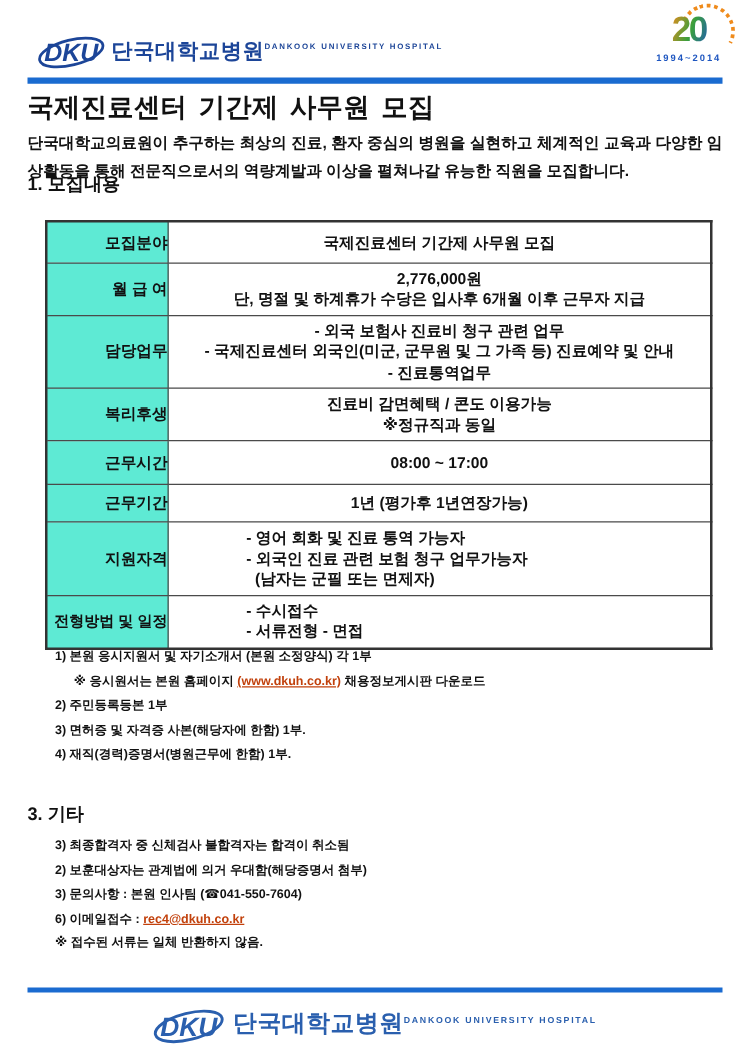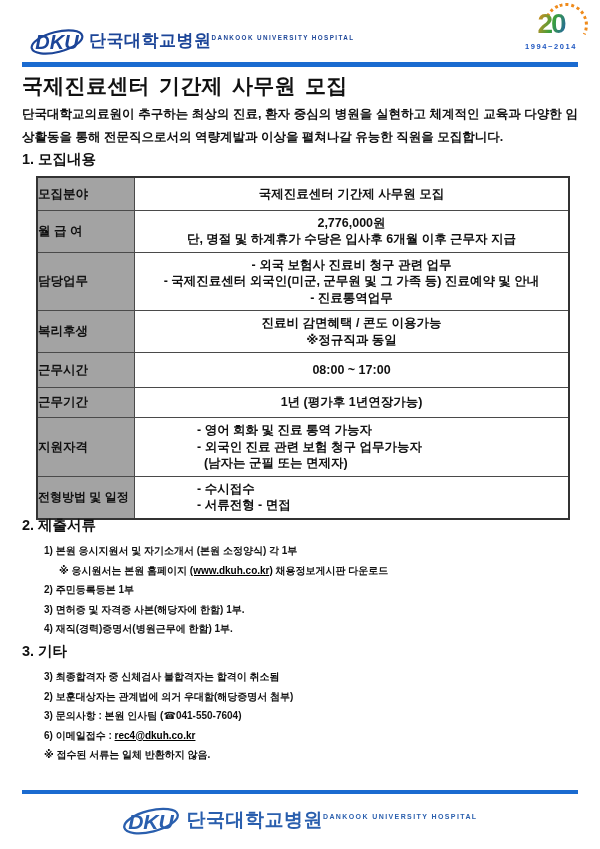--- a/index.html
+++ b/index.html
@@ -32,35 +32,35 @@
 
   .bar-top { position:absolute; top:62px; left:22px; width:556px; height:5px; background:#1a6bd0; }
   .bar-bottom { position:absolute; top:790px; left:22px; width:556px; height:4px; background:#1a6bd0; }
 
   
   .title { position:absolute; top:72px; left:22px; font-size:21px; letter-spacing:0.3px; word-spacing:3px; }
   .intro { position:absolute; top:103px; left:22px; width:556px; font-size:12.5px; line-height:22.5px; text-align:justify; }
 
   
   .section { position:absolute; left:22px; width:556px; }
-  .sec1 { top:150px; }
+  .sec1 { top:138px; }
   .sec2 { top:516px; }
   .sec3 { top:642px; }
   .sec-heading { font-size:14.5px; margin-bottom:6px; }
   .list { padding-left:22px; font-size:10px; line-height:19.5px; }
   .li { white-space:pre-wrap; }
   .li.indent { padding-left:15px; }
 
-  a.doc-link { color:#000000; text-decoration:underline; cursor:pointer; }
+  a.doc-link { color:#c2410c; text-decoration:underline; cursor:pointer; }
 
   
   table.recruit { position:absolute; top:176px; left:36px; width:534px; border-collapse:collapse;
     border:2px solid #333; table-layout:fixed; }
   table.recruit td { border:1px solid #4a4a4a; vertical-align:middle; font-size:12.5px; line-height:16.5px; }
-  td.lbl { width:96px; background:#a3a3a3; text-align:left; white-space:nowrap; padding:2px 0; }
+  td.lbl { width:96px; background:#5eead4; text-align:right; white-space:nowrap; padding:2px 0; }
   td.val { text-align:center; padding:4px 8px; }
   td.val .ln { white-space:pre-wrap; }
   td.val.left { text-align:left; padding-left:62px; }
   tr.r1 { height:33px; } tr.r2 { height:41px; } tr.r3 { height:50px; } tr.r4 { height:42px; }
   tr.r5 { height:35px; } tr.r6 { height:30px; } tr.r7 { height:48px; } tr.r8 { height:34px;padding-left:20px; }
   tr.r8 td.lbl { font-size:12px; }
 
   
   .footer-logo { position:absolute; top:800px; left:0; width:600px; display:flex; justify-content:center; align-items:center; gap:6px; color:#2a5fae; }
   .footer-logo .logo-kr { font-size:19px; }
@@ -153,21 +153,20 @@
         <td class="lbl">전형방법 및 일정</td>
         <td class="val left">
           <div class="ln">- 수시접수</div>
           <div class="ln">- 서류전형 - 면접</div>
         </td>
       </tr>
     </tbody>
   </table>
 
   <div class="section sec2">
-    <div class="sec-heading">2. 제출서류</div>
     <div class="list">
       <div class="li">1) 본원 응시지원서 및 자기소개서 (본원 소정양식) 각 1부</div>
       <div class="li indent"><span>※ 응시원서는 본원 홈페이지 </span><a class="doc-link">(www.dkuh.co.kr)</a><span> 채용정보게시판 다운로드</span></div>
       <div class="li">2) 주민등록등본 1부</div>
       <div class="li">3) 면허증 및 자격증 사본(해당자에 한함) 1부.</div>
       <div class="li">4) 재직(경력)증명서(병원근무에 한함) 1부.</div>
     </div>
   </div>
 
   <div class="section sec3">

